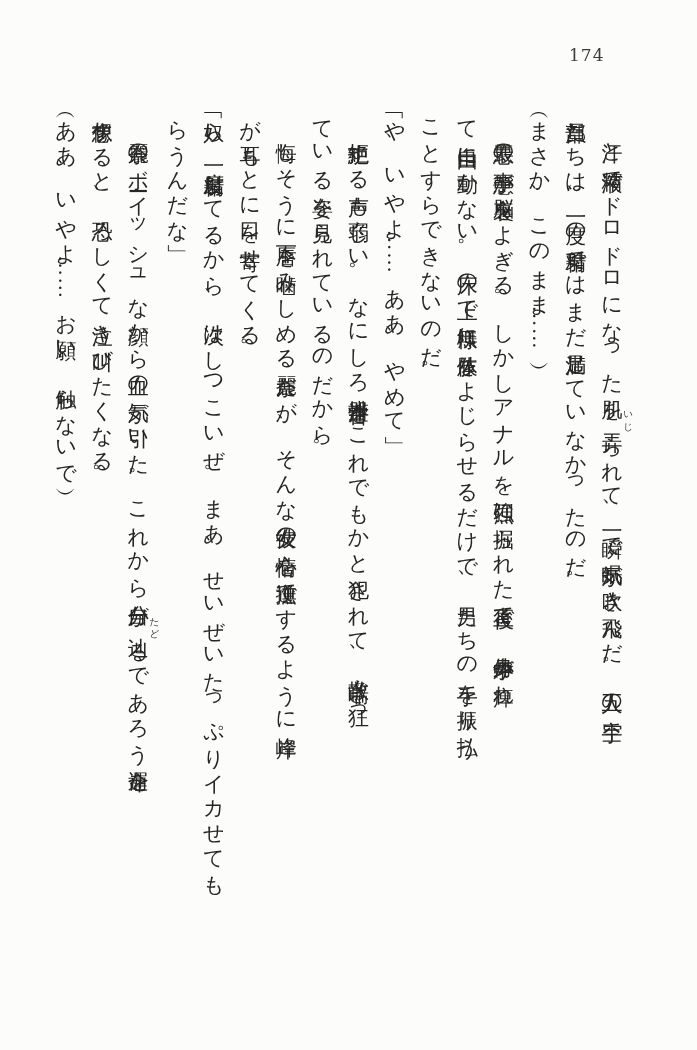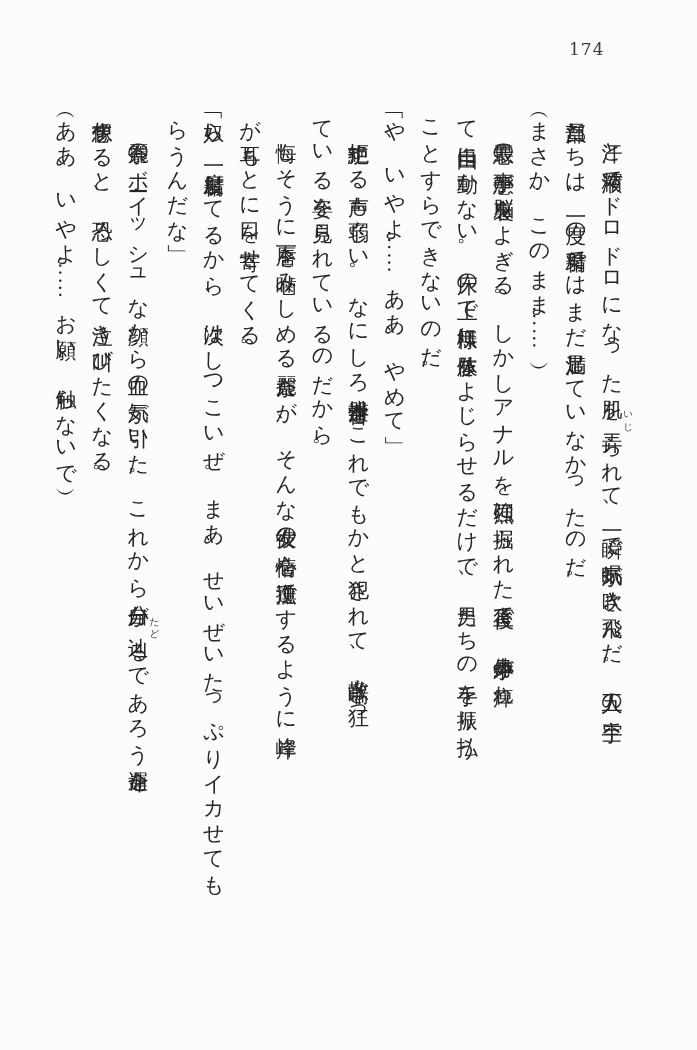--- a/index.html
+++ b/index.html
@@ -13,21 +13,21 @@
     overflow: hidden;
     background: #fcfcfa;
     font-family: "Liberation Serif", "DejaVu Serif", serif;
   }
   .page {
     position: absolute;
     inset: 0;
   }
   .page-number {
     position: absolute;
-    top: 39px;
+    top: 45px;
     left: 569px;
     font-size: 17px;
     letter-spacing: 1px;
     color: #3c3c3c;
     font-family: "DejaVu Serif", "Liberation Serif", serif;
   }
   .text-block {
     position: absolute;
     top: 105px;
     right: 64px;

